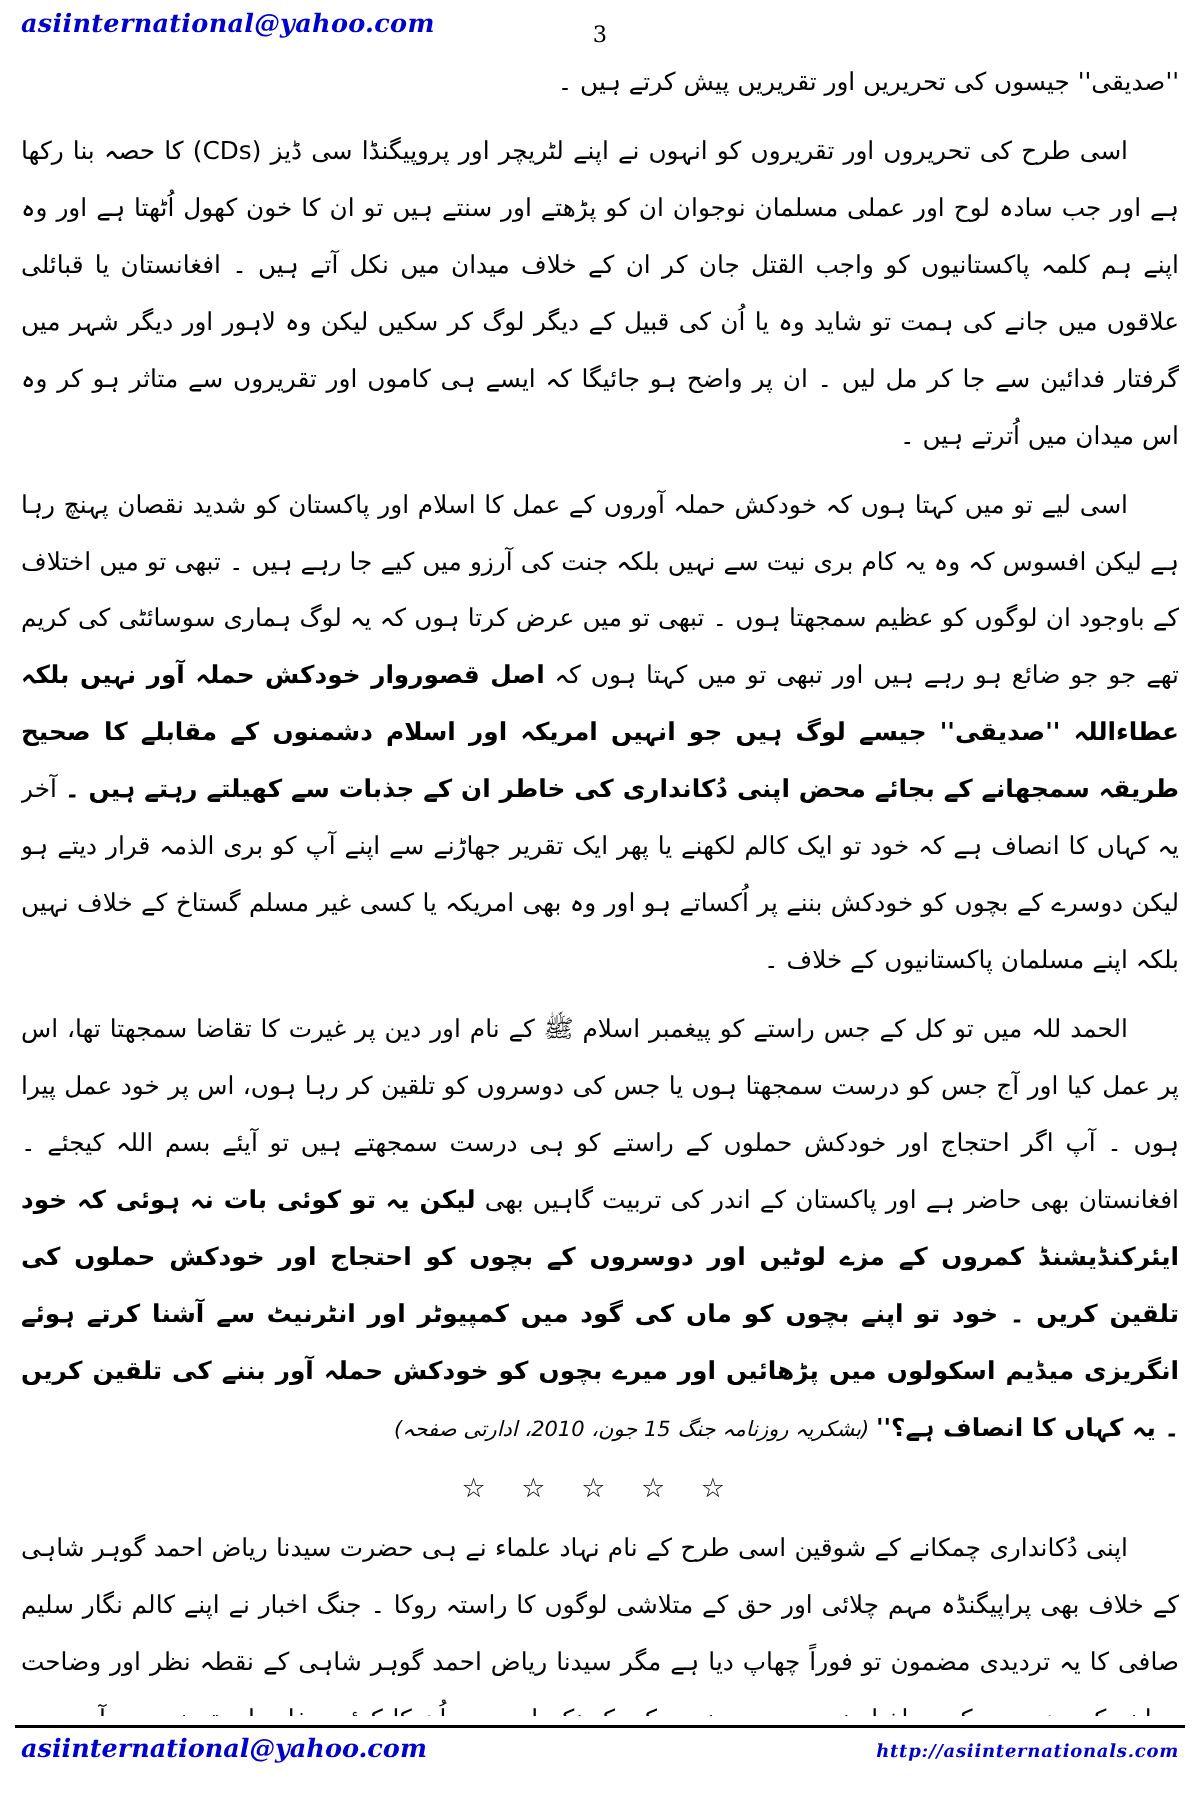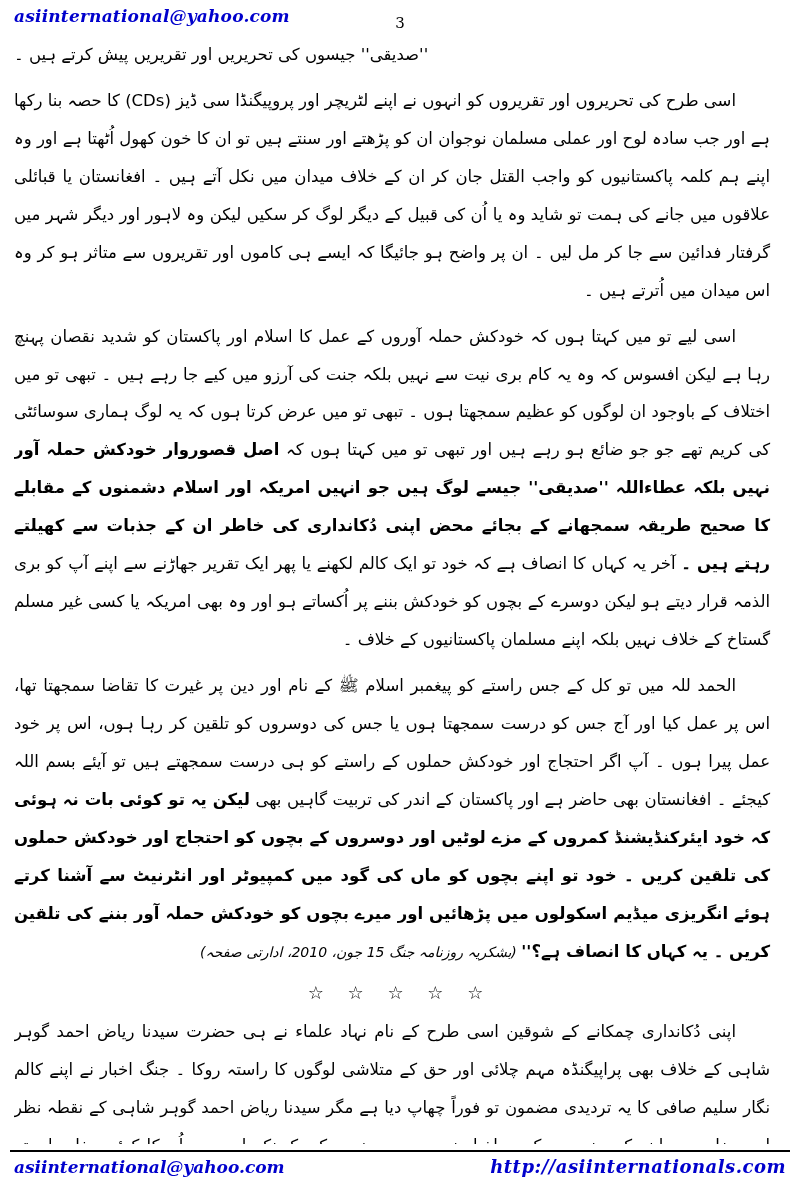--- a/index.html
+++ b/index.html
@@ -17,42 +17,42 @@
   .page-number{
     position:absolute;top:14px;left:0;width:100%;text-align:center;
     font-family:"DejaVu Serif", serif;font-size:15px;color:#000;
   }
   
   .content{
     position:absolute;top:36px;left:14px;right:14px;bottom:56px;
     direction:rtl;text-align:justify;
     font-size:16.5px;line-height:2.3;overflow:hidden;
   }
-  .para{margin:0 16px 8px 0;text-indent:34px;}
+  .para{margin:0 0 8px 0;text-indent:34px;}
   .para.noindent{text-indent:0;}
-  .line-right{text-align:left;margin:0 0 8px 0;}
+  .line-right{text-align:right;margin:0 0 8px 0;}
   .content b{font-weight:bold;}
   .cite{font-size:14px;font-style:italic;}
   .stars-row{
     text-align:center;direction:ltr;font-size:18px;letter-spacing:9px;
     line-height:1.6;margin:2px 0 6px 0;color:#000;
   }
   
   .footer-rule{
     position:absolute;left:10px;right:10px;top:1150px;
     border-top:2px solid #000;height:0;
   }
   .footer{
     position:absolute;left:14px;right:14px;top:1156px;
     display:flex;justify-content:space-between;align-items:baseline;
     font-family:"DejaVu Serif", serif;font-style:italic;font-weight:bold;
     color:#0000cc;
   }
   .footer .f-email{font-size:17px;}
-  .footer .f-url{font-size:18px;letter-spacing:.5px;text-align:right;}
+  .footer .f-url{font-size:12px;letter-spacing:.5px;text-align:right;}
 </style>
 </head>
 <body>
 
 <div class="page">
 
   <div class="top-email">asiinternational@yahoo.com</div>
   <div class="page-number">3</div>
 
   <div class="content" id="content">

